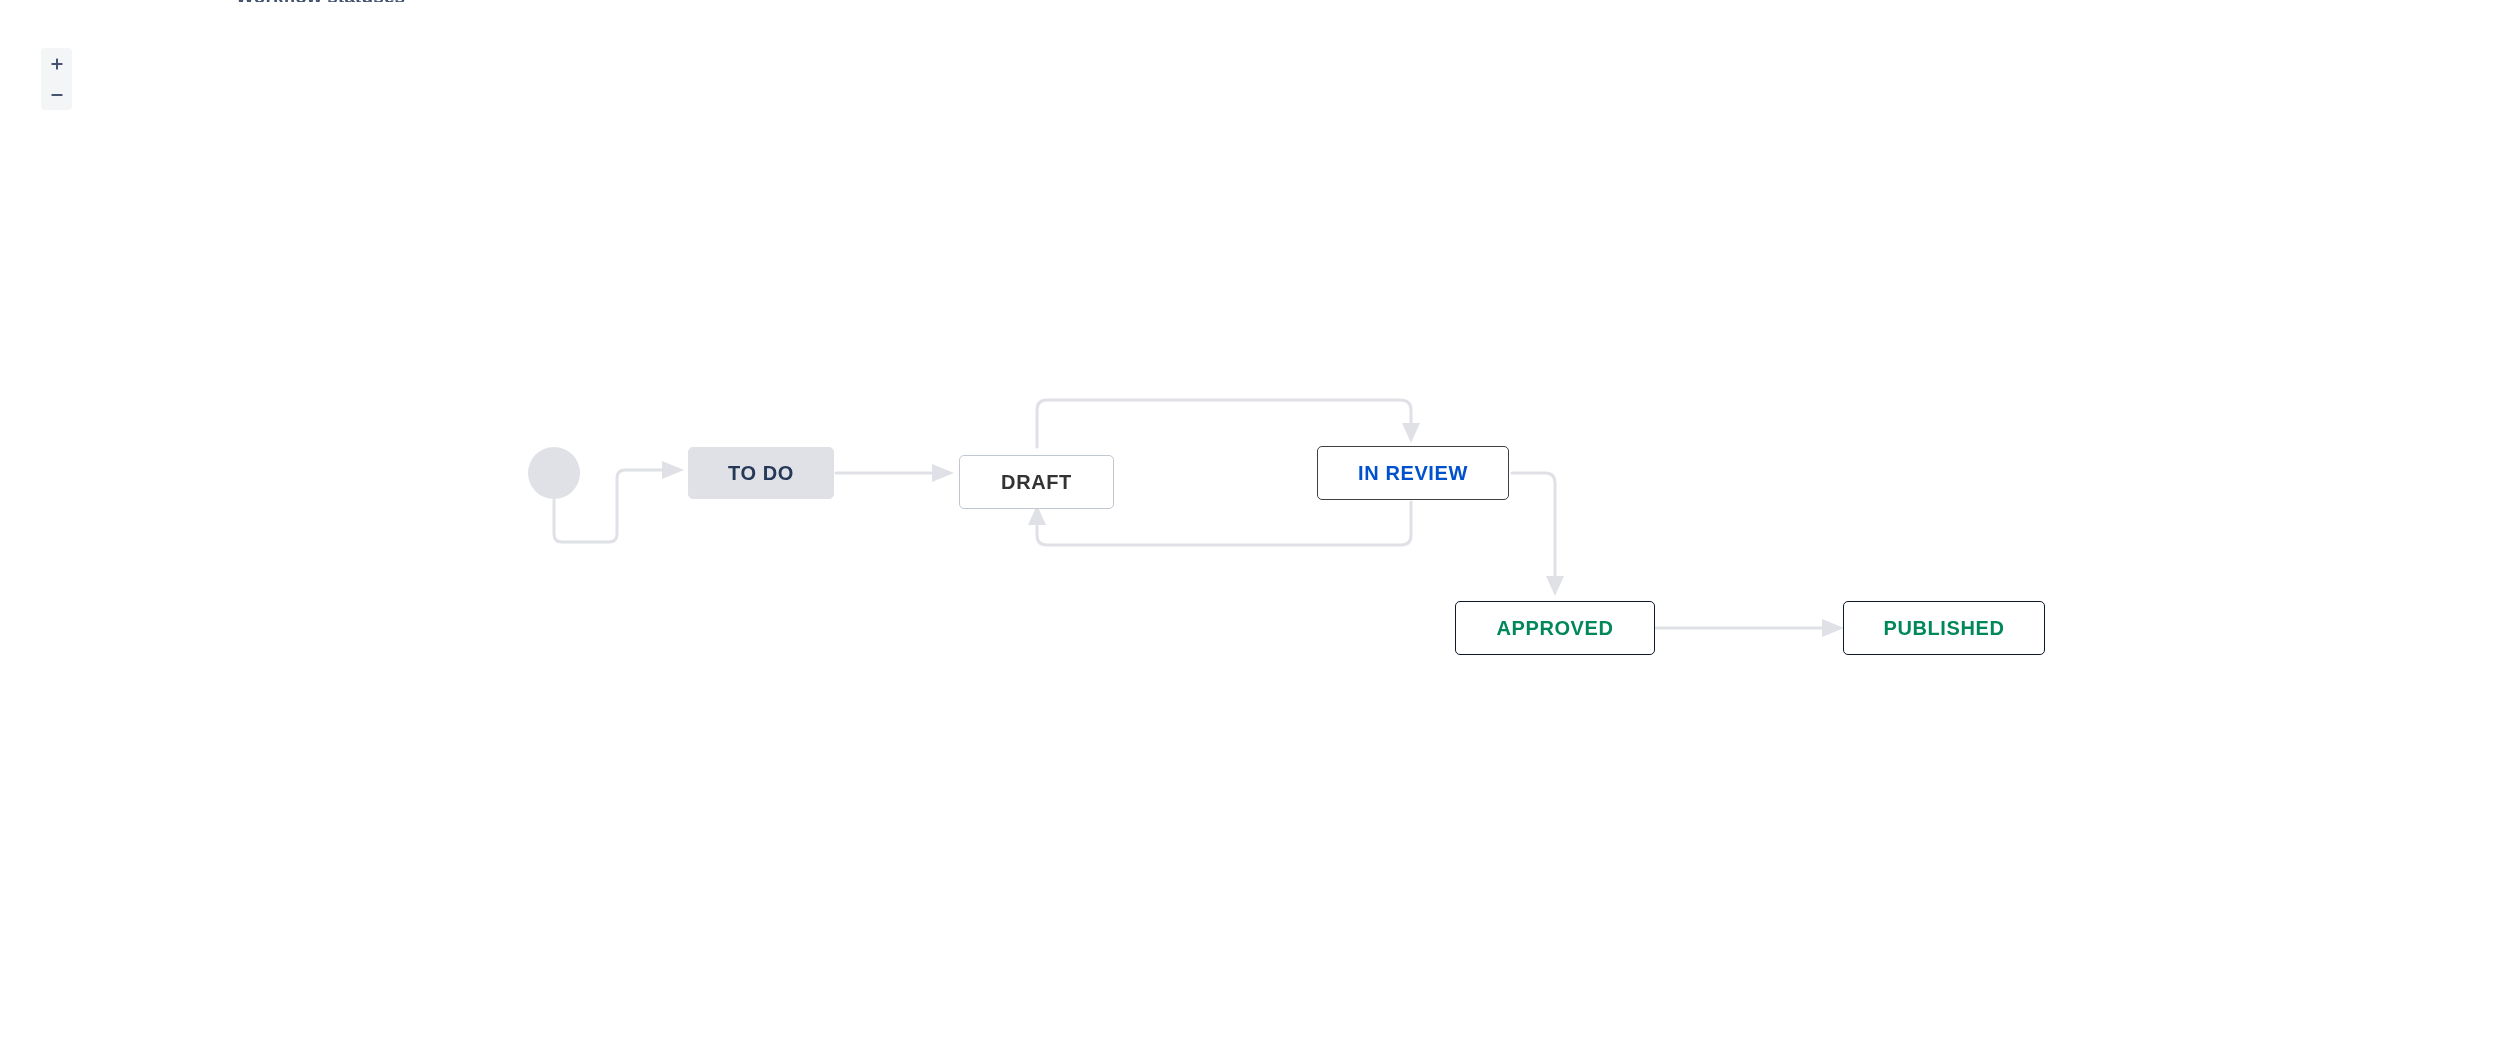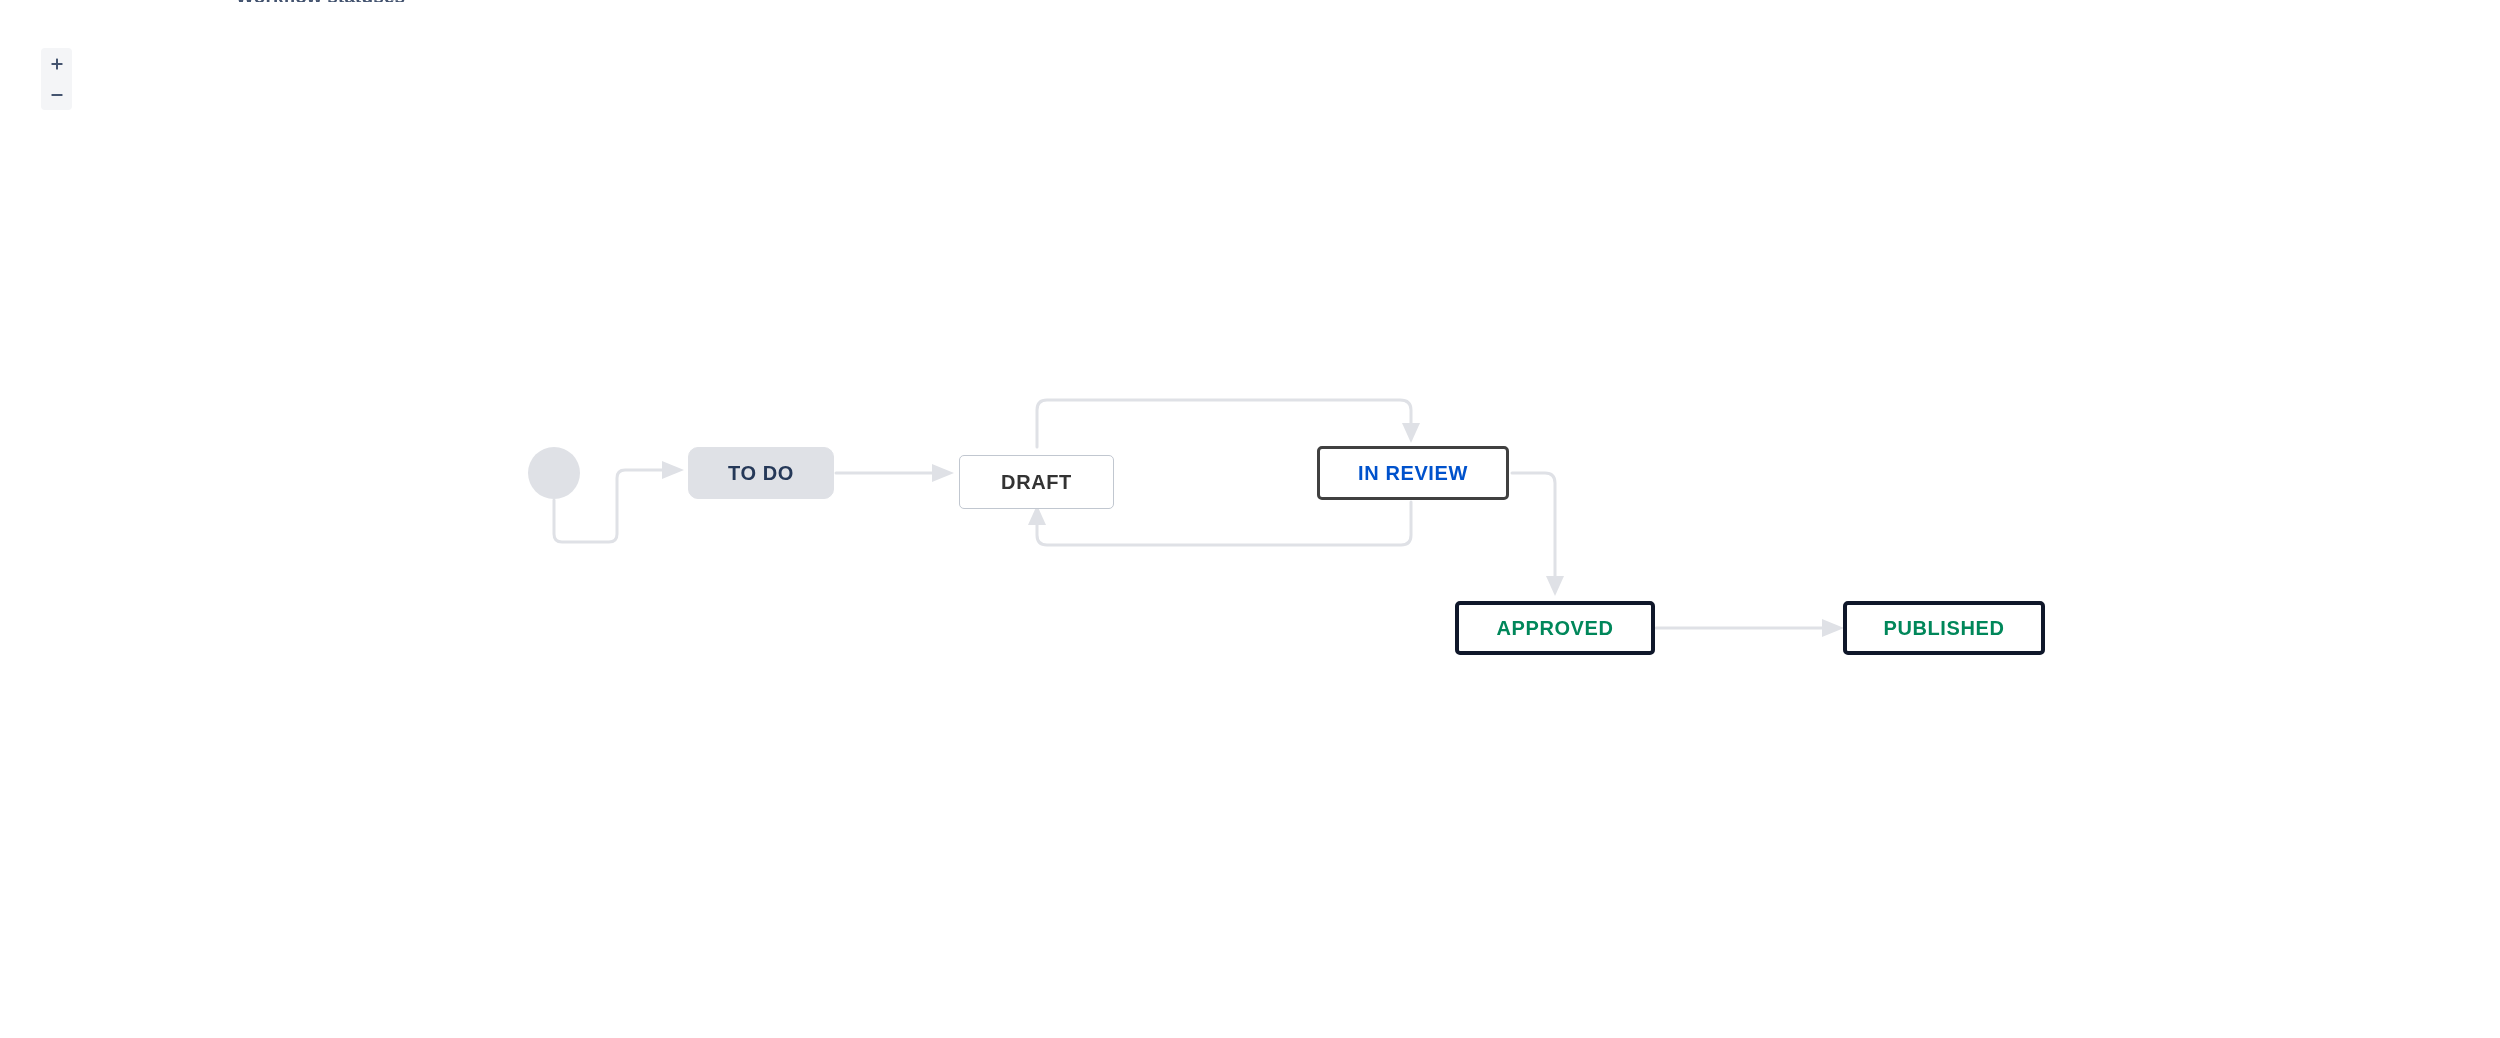--- a/index.html
+++ b/index.html
@@ -113,26 +113,26 @@
   }
   .node-default {
     background: #FFFFFF;
     color: #333333;
     border: 1px solid #C1C7D0;
     margin-top: 9px;
   }
   .node-inprogress {
     background: #FFFFFF;
     color: #0052CC;
-    border: 3px solid #404040;
+    border: 1px solid #404040;
   }
   .node-done {
     background: #FFFFFF;
     color: #00875A;
-    border: 4px solid #0f172a;
+    border: 1px solid #0f172a;
   }
 
   
   #start-node {
     position: absolute;
     width: 52px;
     height: 52px;
     border-radius: 50%;
     background: #DFE1E6;
     z-index: 10;
@@ -192,21 +192,21 @@
     </g>
 
     <g>
       <path class="edge-path" d="M 1656,628 L 1822,628"></path>
       <polygon class="edge-arrow" points="1822,619 1844,628 1822,637"></polygon>
     </g>
   </svg>
 
   <div id="start-node" style="left:528px; top:447px;"></div>
 
-  <div class="node node-todo" style="left:688px; top:447px; width:146px; height:52px;border-radius:10px;">
+  <div class="node node-todo" style="left:688px; top:447px; width:146px; height:52px;">
     <span>TO DO</span>
   </div>
 
   <div class="node node-default" style="left:959px; top:446px; width:155px; height:54px;">
     <span>DRAFT</span>
   </div>
 
   <div class="node node-inprogress" style="left:1317px; top:446px; width:192px; height:54px;">
     <span>IN REVIEW</span>
   </div>

